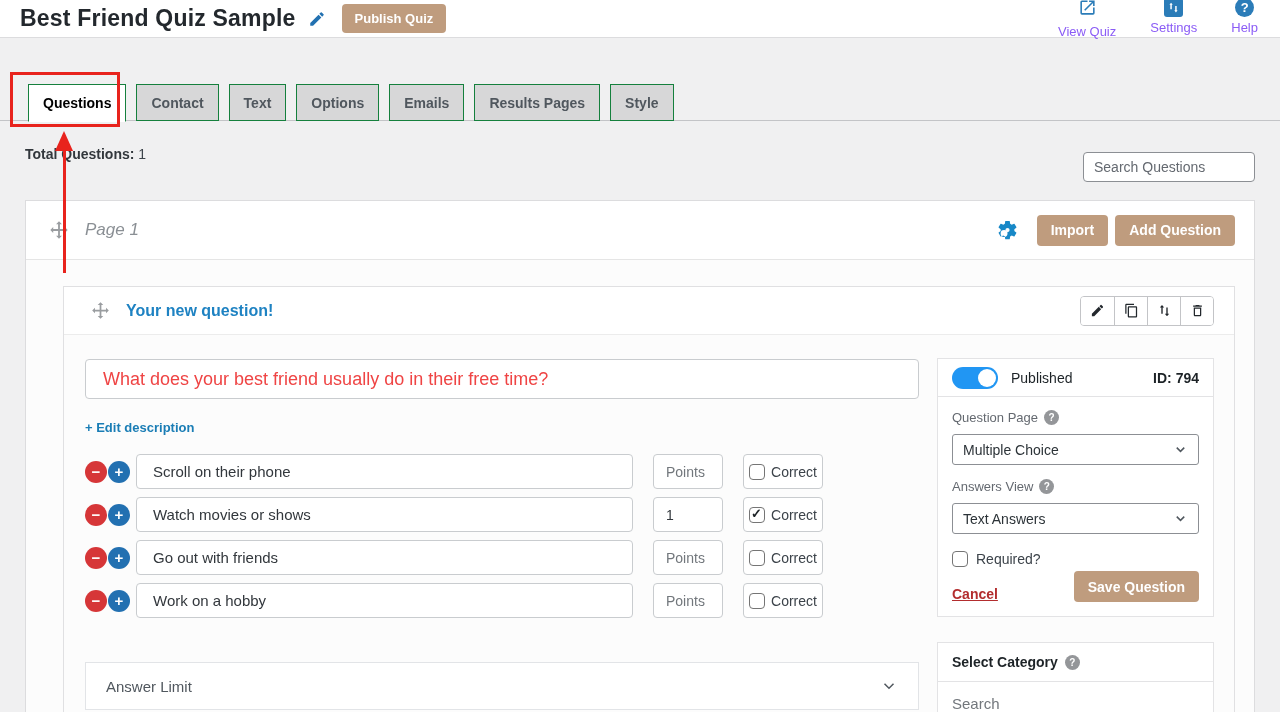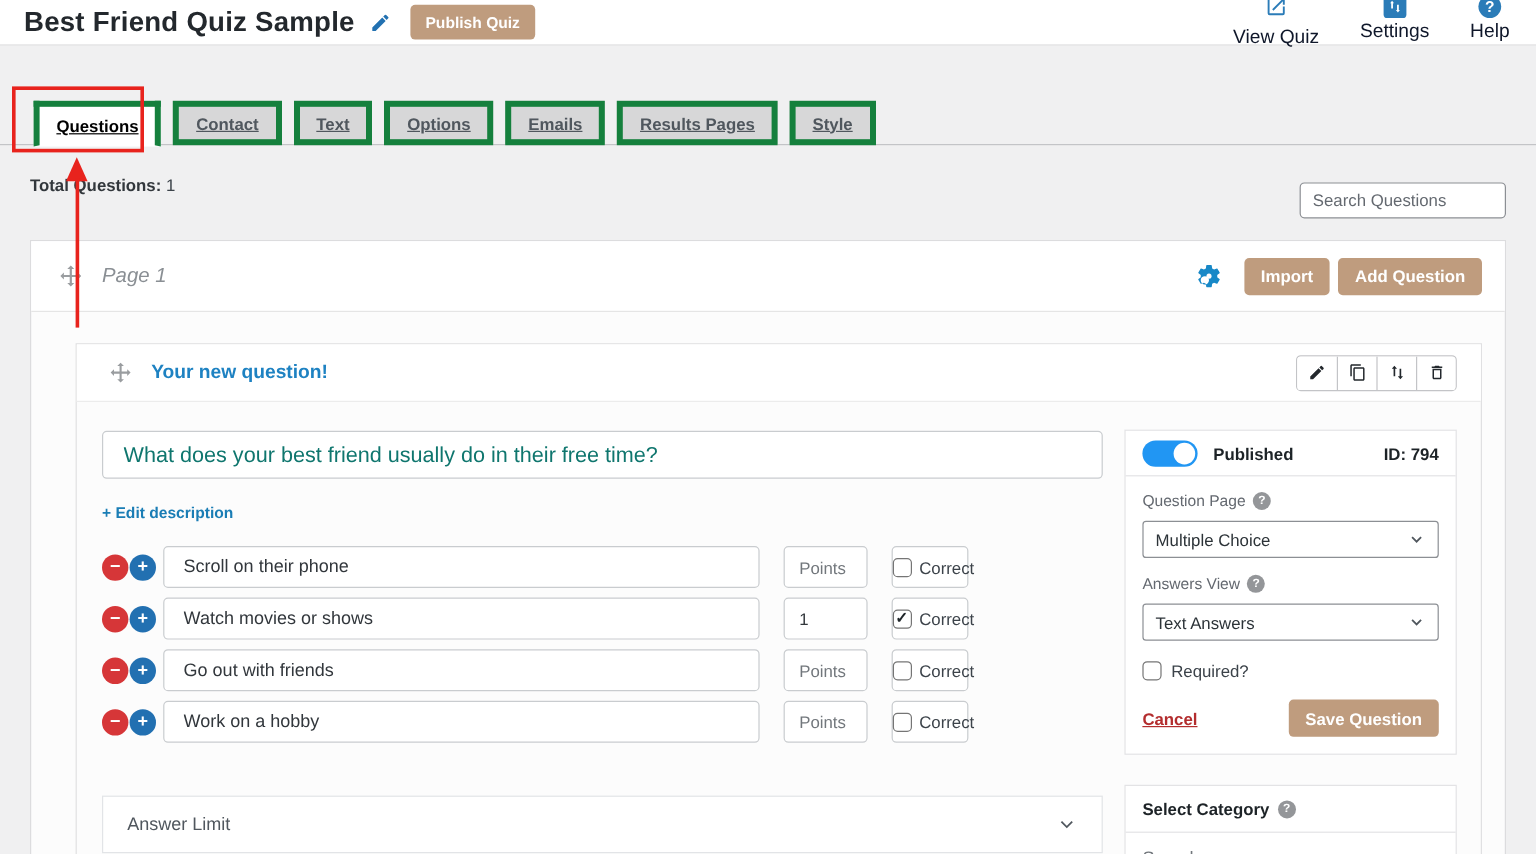--- a/index.html
+++ b/index.html
@@ -9,31 +9,31 @@
 
   
   .topbar { position:absolute; top:0; left:0; width:1280px; height:38px; background:#fff;
             border-bottom:1px solid #dcdcde; display:flex; align-items:center; padding:0 16px 0 20px; }
   .quiz-title { font-size:23px; font-weight:600; color:#23282d; letter-spacing:.2px; }
   .title-pencil { margin-left:12px; color:#2271b1; display:flex; }
   .publish-btn { margin-left:16px; background:#bf9c7e; color:#fff; font-size:13px; font-weight:600;
                  border:none; border-radius:4px; padding:7px 13px; cursor:pointer; }
   .topbar-actions { margin-left:auto; display:flex; gap:34px; align-items:flex-start; padding-right:6px; }
   .topbar-action { display:flex; flex-direction:column; align-items:center; gap:3px; cursor:pointer; }
-  .topbar-action .lbl { font-size:16px; color:#0f172a; }
+  .topbar-action .lbl { font-size:13px; color:#8b5cf6; }
   .icon-blue { color:#2b7cb8; }
   .sq-icon { width:19px; height:19px; background:#2b7cb8; border-radius:3px; display:flex; align-items:center; justify-content:center; }
   .circle-help { width:19px; height:19px; background:#2b7cb8; border-radius:50%; color:#fff; font-size:13px;
                  font-weight:700; display:flex; align-items:center; justify-content:center; }
 
   
   .tabs-line { position:absolute; top:120px; left:0; width:1280px; height:1px; background:#c3c4c7; }
   .tabs { position:absolute; top:84px; left:28px; display:flex; gap:10px; }
   .tab { height:37px; display:flex; align-items:center; padding:0 14px; background:#d7d7d8;
-         border:5px solid #15803d; font-size:14px; font-weight:600; color:#50575e; cursor:pointer;text-decoration:underline; }
+         border:1px solid #15803d; font-size:14px; font-weight:600; color:#50575e; cursor:pointer; }
   .tab.active { background:#fff; color:#000; font-weight:700; height:38px; border-bottom:1px solid #fff; z-index:2; }
 
   
   .anno-box { position:absolute; left:10px; top:72px; width:110px; height:55px; border:3px solid #e8231d; z-index:6; }
   .anno-head { position:absolute; left:55px; top:131px; width:0; height:0; border-left:9px solid transparent;
                border-right:9px solid transparent; border-bottom:20px solid #e8231d; z-index:6; }
   .anno-line { position:absolute; left:63px; top:149px; width:3px; height:124px; background:#e8231d; z-index:6; }
 
   
   .total-q { position:absolute; left:25px; top:146px; font-size:14px; color:#3c434a; }
@@ -62,66 +62,66 @@
             padding:0 20px 0 26px; }
   .q-title { margin-left:15px; font-size:16px; font-weight:700; color:#1e82c2; cursor:pointer; }
   .icon-group { display:flex; border:1px solid #c3c4c7; border-radius:4px; overflow:hidden; background:#fff; }
   .icon-group .ibtn { width:33px; height:28px; display:flex; align-items:center; justify-content:center;
                       color:#23282d; cursor:pointer; border-left:1px solid #c3c4c7; background:#fff; }
   .icon-group .ibtn:first-child { border-left:none; }
 
   .q-body { display:flex; align-items:flex-start; }
   .q-left { width:876px; padding:24px 0 0 21px; }
   .q-text-input { width:834px; height:40px; border:1px solid #c9cccf; border-radius:4px; background:#fff;
-                  font-size:18px; color:#0f766e; padding:0 17px; font-family:"Liberation Sans", sans-serif; }
+                  font-size:18px; color:#ef4444; padding:0 17px; font-family:"Liberation Sans", sans-serif; }
   .edit-desc { display:inline-block; margin-top:21px; font-size:13px; font-weight:600; color:#1a7db5;
                text-decoration:none; cursor:pointer; }
 
   .answers { margin-top:18px; }
   .answer-row { display:flex; align-items:center; height:35px; margin-bottom:8px; }
   .rm-btn, .add-btn { width:22px; height:22px; border-radius:50%; color:#fff; font-size:15px; font-weight:700;
                       display:flex; align-items:center; justify-content:center; cursor:pointer; line-height:1; }
   .rm-btn { background:#d63638; }
   .add-btn { background:#2270b1; margin-left:1px; }
   .answer-input { margin-left:6px; width:497px; height:35px; border:1px solid #c9cccf; border-radius:4px;
                   background:#fff; font-size:15px; color:#32373c; padding:0 16px; font-family:"Liberation Sans", sans-serif; }
   .points-input { margin-left:20px; width:70px; height:35px; border:1px solid #c9cccf; border-radius:4px;
                   background:#fff; font-size:14px; color:#32373c; padding:0 12px; font-family:"Liberation Sans", sans-serif; }
   .points-input::placeholder, .answer-input::placeholder { color:#72777c; }
-  .correct-box { margin-left:20px; width:64px; height:35px; border:1px solid #c9cccf; border-radius:4px;
-                 background:#fff; display:flex; align-items:center; gap:6px; cursor:pointer; }
+  .correct-box { margin-left:20px; width:80px; height:35px; border:1px solid #c9cccf; border-radius:4px;
+                 background:#fff; display:flex; align-items:center; justify-content:center; gap:6px; cursor:pointer; }
   .cb { width:16px; height:16px; border:1.5px solid #757575; border-radius:4px; background:#fff; position:relative; flex:none; }
   .cb.checked::after { content:"✓"; position:absolute; left:1px; top:-2px; font-size:13px; font-weight:700; color:#1d2327; }
   .correct-lbl { font-size:14px; color:#3c434a; }
 
   .answer-limit { margin-top:44px; width:834px; height:48px; background:#fff; border:1px solid #e2e4e7;
                   display:flex; align-items:center; padding:0 20px; cursor:pointer; }
   .answer-limit .lbl { font-size:15px; color:#50575e; }
   .answer-limit .chev { margin-left:auto; color:#50575e; display:flex; }
 
   
   .q-side { width:278px; margin:23px 20px 0 0; }
   .side-card { background:#fff; border:1px solid #e3e3e5; }
   .pub-row { height:38px; display:flex; align-items:center; padding:0 14px; border-bottom:1px solid #e3e3e5; }
   .toggle { width:46px; height:22px; border-radius:11px; background:#2196f3; position:relative; cursor:pointer; flex:none; }
   .toggle .knob { position:absolute; right:2px; top:2px; width:18px; height:18px; border-radius:50%; background:#fff; }
-  .pub-lbl { margin-left:13px; font-size:14px; font-weight:700; color:#1d2327; }
+  .pub-lbl { margin-left:13px; font-size:14px; font-weight:400; color:#1d2327; }
   .id-lbl { margin-left:auto; font-size:14px; font-weight:700; color:#1d2327; }
   .side-body { padding:13px 14px 14px; }
   .field-lbl { font-size:13px; color:#646970; display:flex; align-items:center; gap:6px; }
   .help-badge { width:15px; height:15px; border-radius:50%; background:#949699; color:#fff; font-size:10px;
                 font-weight:700; display:flex; align-items:center; justify-content:center; cursor:pointer; }
   .select { margin-top:9px; height:31px; border:1px solid #8c8f94; border-radius:3px; background:#fff;
             display:flex; align-items:center; padding:0 10px; cursor:pointer; }
   .select .val { font-size:14px; color:#2c3338; }
   .select .chev { margin-left:auto; color:#50575e; display:flex; }
   .field-gap { margin-top:14px; }
   .required-row { margin-top:17px; display:flex; align-items:center; gap:8px; cursor:pointer; }
   .required-lbl { font-size:14px; color:#3c434a; }
-  .side-footer { margin-top:16px; display:flex; align-items:center; }
+  .side-footer { margin-top:4px; display:flex; align-items:flex-end; }
   .cancel-link { font-size:14px; font-weight:700; color:#b32d2e; text-decoration:underline; cursor:pointer; }
   .save-btn { margin-left:auto; }
 
   .cat-card { margin-top:25px; }
   .cat-head { padding:11px 14px; border-bottom:1px solid #e3e3e5; display:flex; align-items:center; gap:7px; }
   .cat-title { font-size:14px; font-weight:700; color:#1d2327; }
   .cat-search { border:none; outline:none; width:100%; padding:13px 14px 12px; font-size:15px; color:#2c3338;
                 font-family:"Liberation Sans", sans-serif; background:transparent; }
   .cat-search::placeholder { color:#72777c; }
 </style>

